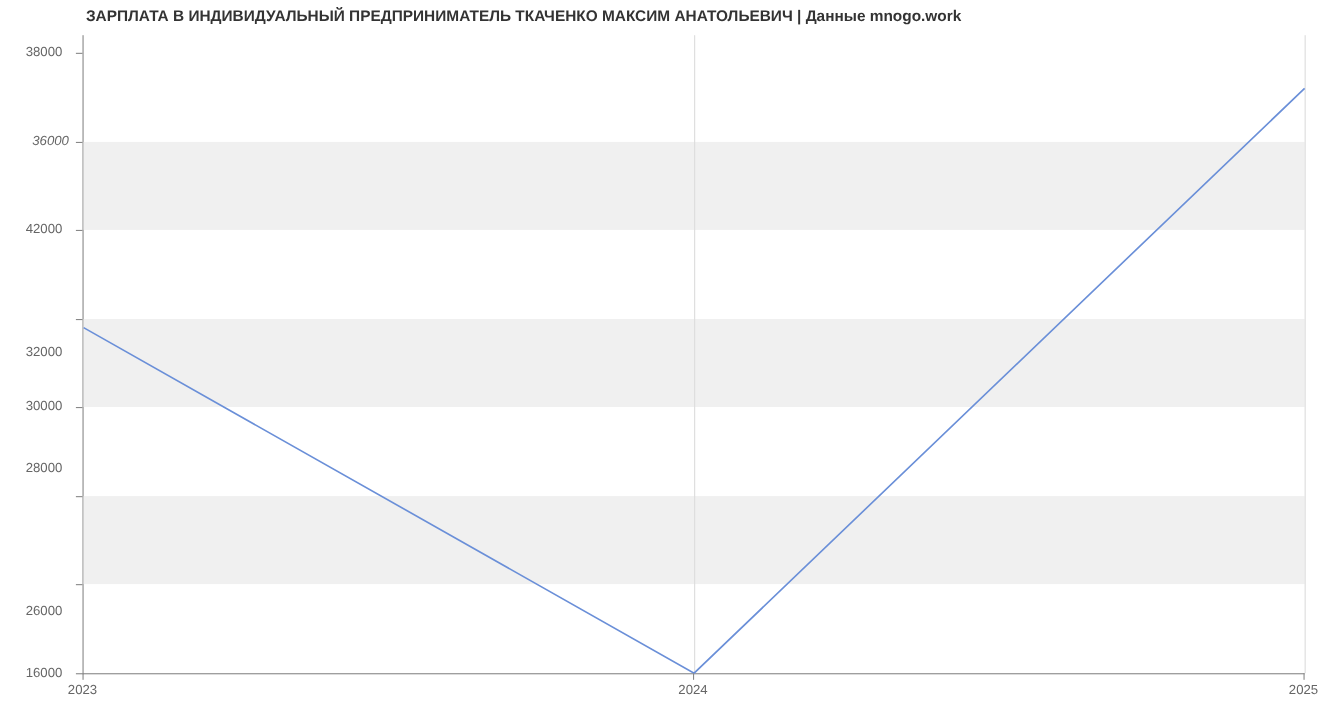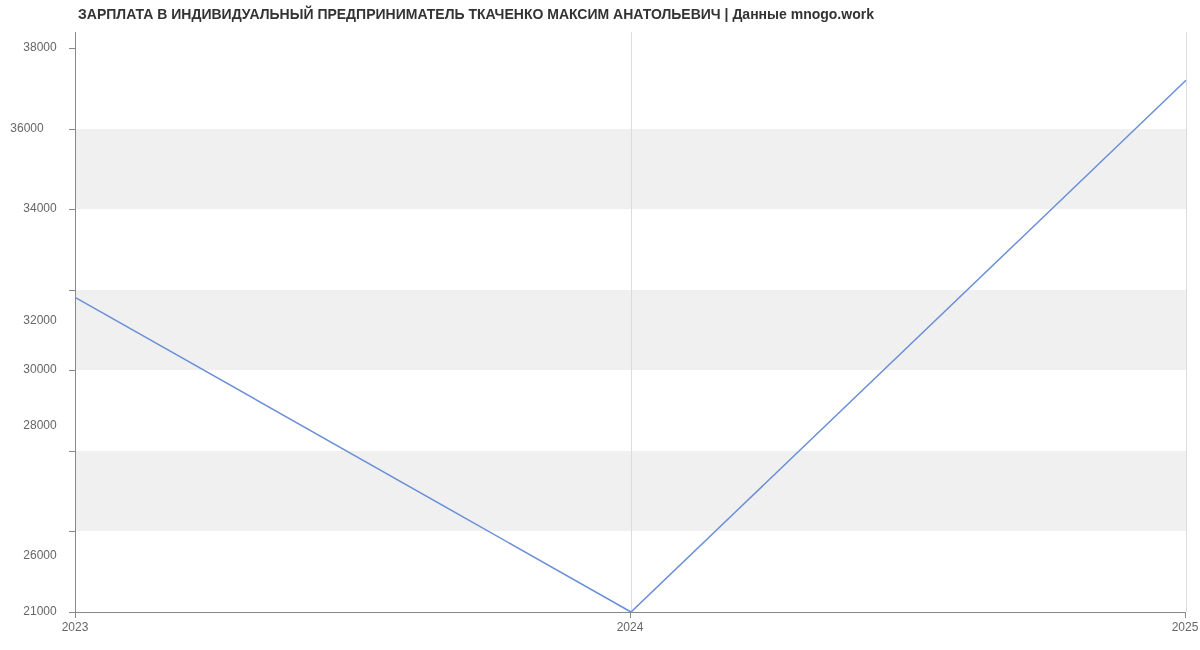--- a/index.html
+++ b/index.html
@@ -86,33 +86,33 @@
       <div class="band" style="top: 257.778px; height: 80.5556px;"></div>
       <div class="band" style="top: 96.6667px; height: 80.5556px;"></div>
       <div class="vgrid" style="left: 555px;"></div>
       <div class="vgrid" style="left: 1110px;"></div>
       <svg class="line-layer" width="1110" height="580">
         <polyline points="0,265.83333333333337 555,580 1110,48.33333333333337" class="series-line"></polyline>
       </svg>
     </div>
 
   <div id="ticks-layer">
-      <div class="y-tick-label" style="left: 15px; top: 604px;">21000</div>
+      <div class="y-tick-label" style="left: 15px; top: 604px;">16000</div>
       <div class="y-tick-mark" style="left: 69px; top: 612px;"></div>
       <div class="y-tick-label" style="left: 15px; top: 548px;">26000</div>
       <div class="y-tick-mark" style="left: 69px; top: 531.444px;"></div>
       <div class="y-tick-label" style="left: 15px; top: 418px;">28000</div>
       <div class="y-tick-mark" style="left: 69px; top: 450.889px;"></div>
       <div class="y-tick-label" style="left: 15px; top: 362.333px;">30000</div>
       <div class="y-tick-mark" style="left: 69px; top: 370.333px;"></div>
       <div class="y-tick-label" style="left: 15px; top: 281.778px; margin-top: 31px;">32000</div>
       <div class="y-tick-mark" style="left: 69px; top: 289.778px;"></div>
-      <div class="y-tick-label" style="left: 15px; top: 201.222px;">34000</div>
+      <div class="y-tick-label" style="left: 15px; top: 201.222px;">42000</div>
       <div class="y-tick-mark" style="left: 69px; top: 209.222px;"></div>
-      <div class="y-tick-label" style="left: 2px; top: 120.667px;">36000</div>
+      <div class="y-tick-label" style="left: 21px; top: 120.667px; font-style: italic;">36000</div>
       <div class="y-tick-mark" style="left: 69px; top: 128.667px;"></div>
       <div class="y-tick-label" style="left: 15px; top: 40.1111px;">38000</div>
       <div class="y-tick-mark" style="left: 69px; top: 48.1111px;"></div>
       <div class="x-tick-label" style="left: 45px; top: 620px;">2023</div>
       <div class="x-tick-mark" style="left: 75px; top: 612px;"></div>
       <div class="x-tick-label" style="left: 600px; top: 620px; text-align: center;">2024</div>
       <div class="x-tick-mark" style="left: 630px; top: 612px;"></div>
       <div class="x-tick-label" style="left: 1155px; top: 620px;">2025</div>
       <div class="x-tick-mark" style="left: 1185px; top: 612px;"></div>
     </div>

